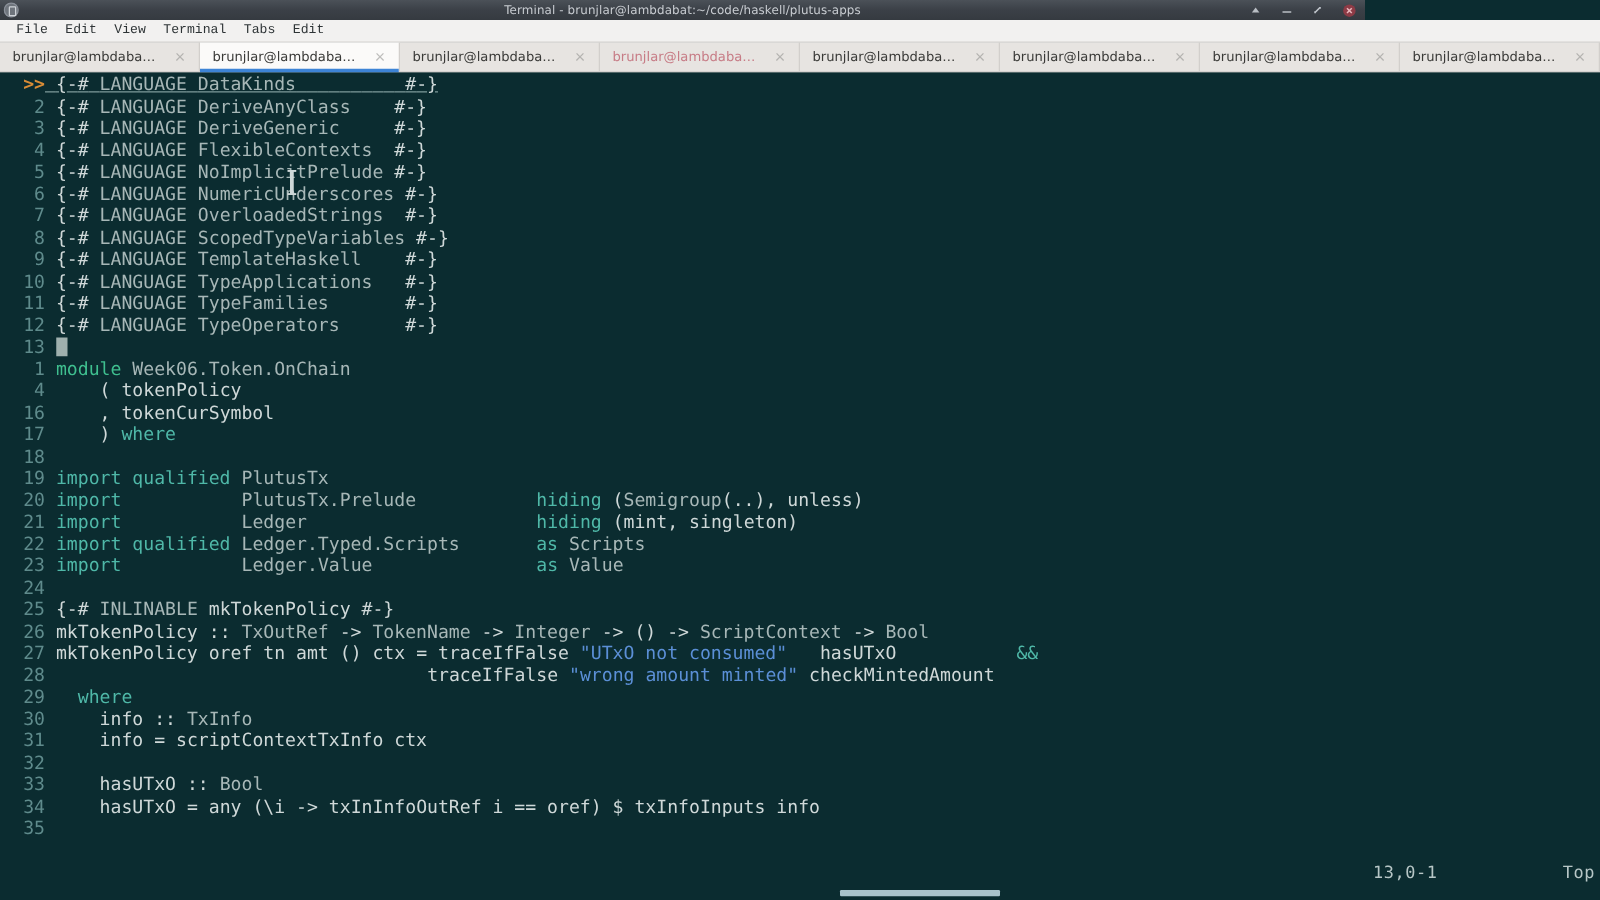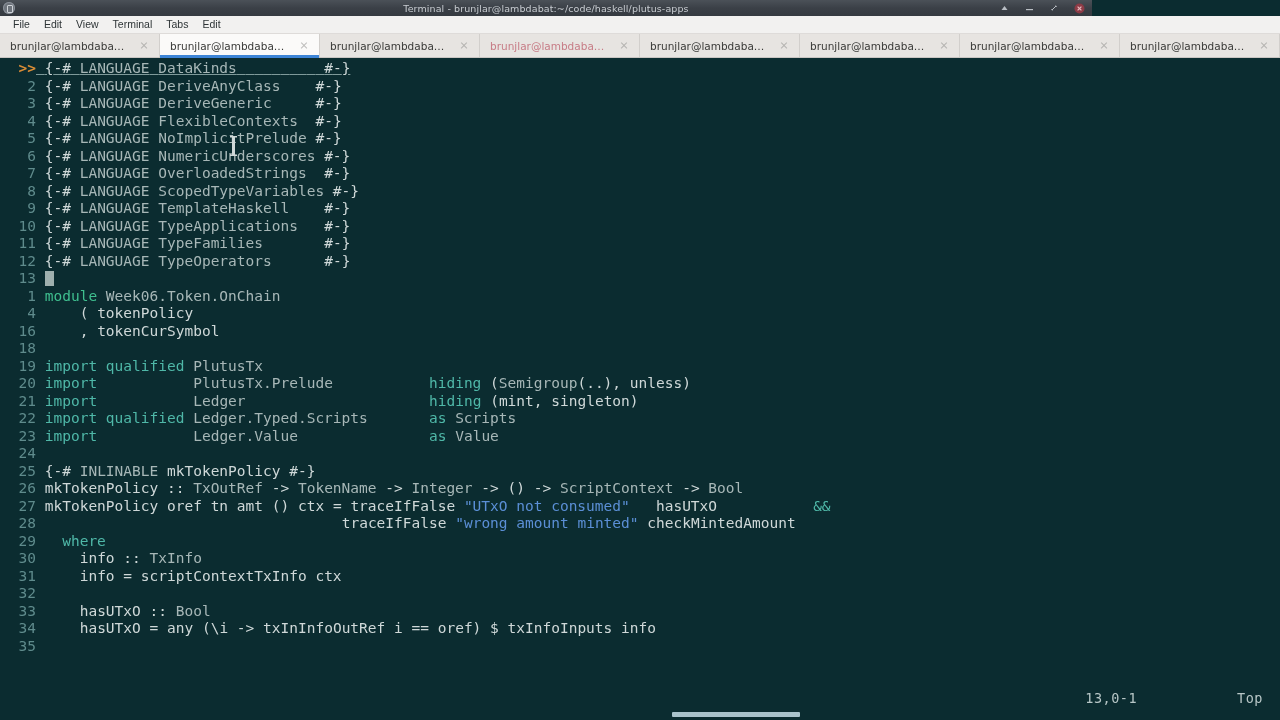--- a/index.html
+++ b/index.html
@@ -35,21 +35,21 @@
   .wincontrols{ margin-left:auto; display:flex; align-items:center; gap:14px; padding-right:7px; }
   .wc{ width:11px;height:11px; position:relative; }
   .wc svg{ display:block; }
 
   
   .menubar{
     height:18px; width:1280px;
     background:#f2f1f0;
     border-bottom:1px solid #dedbd9;
     display:flex; align-items:center; padding-left:6px;
-    font-family:Liberation Sans, sans-serif;
+    font-family:Liberation Mono, monospace;
   }
   .menuitem{
     font-size:10.5px; color:#2e3436; padding:0 7px; line-height:17px;
     white-space:nowrap;
   }
 
   
   .tabbar{
     height:24px; width:1280px;
     background:#e7e4e1;
@@ -124,21 +124,21 @@
     background:#9fb0ae;
     vertical-align:-3px;
   }
 
   
   .statusline{
     position:absolute; left:0; right:0; bottom:12px;
     height:20px; line-height:20px;
     font-size:13.5px; color:#b7c6c6;
     display:flex; justify-content:flex-end; align-items:center;
-    padding-right:17px;
+    padding-right:4px;
   }
   .st-pos{ margin-right:66px; letter-spacing:0.5px; }
   .st-where{ letter-spacing:0.5px;margin-left:34px; }
 
   
   .hscroll{
     position:absolute; left:0; right:0; bottom:0; height:12px;
     background:#0b2c30;
   }
   .hscroll-thumb{
@@ -237,20 +237,21 @@
       <div class="row"><span class="gutter">7</span><span class="code"> <span class="t-def">{</span><span class="t-def">-</span><span class="t-def">#</span><span class="t-def"> </span><span class="t-mod">LANGUAGE</span><span class="t-def"> </span><span class="t-mod">OverloadedStrings</span><span class="t-def"> </span><span class="t-def"> </span><span class="t-def">#</span><span class="t-def">-</span><span class="t-def">}</span></span></div>
       <div class="row"><span class="gutter">8</span><span class="code"> <span class="t-def">{</span><span class="t-def">-</span><span class="t-def">#</span><span class="t-def"> </span><span class="t-mod">LANGUAGE</span><span class="t-def"> </span><span class="t-mod">ScopedTypeVariables</span><span class="t-def"> </span><span class="t-def">#</span><span class="t-def">-</span><span class="t-def">}</span></span></div>
       <div class="row"><span class="gutter">9</span><span class="code"> <span class="t-def">{</span><span class="t-def">-</span><span class="t-def">#</span><span class="t-def"> </span><span class="t-mod">LANGUAGE</span><span class="t-def"> </span><span class="t-mod">TemplateHaskell</span><span class="t-def"> </span><span class="t-def"> </span><span class="t-def"> </span><span class="t-def"> </span><span class="t-def">#</span><span class="t-def">-</span><span class="t-def">}</span></span></div>
       <div class="row"><span class="gutter">10</span><span class="code"> <span class="t-def">{</span><span class="t-def">-</span><span class="t-def">#</span><span class="t-def"> </span><span class="t-mod">LANGUAGE</span><span class="t-def"> </span><span class="t-mod">TypeApplications</span><span class="t-def"> </span><span class="t-def"> </span><span class="t-def"> </span><span class="t-def">#</span><span class="t-def">-</span><span class="t-def">}</span></span></div>
       <div class="row"><span class="gutter">11</span><span class="code"> <span class="t-def">{</span><span class="t-def">-</span><span class="t-def">#</span><span class="t-def"> </span><span class="t-mod">LANGUAGE</span><span class="t-def"> </span><span class="t-mod">TypeFamilies</span><span class="t-def"> </span><span class="t-def"> </span><span class="t-def"> </span><span class="t-def"> </span><span class="t-def"> </span><span class="t-def"> </span><span class="t-def"> </span><span class="t-def">#</span><span class="t-def">-</span><span class="t-def">}</span></span></div>
       <div class="row"><span class="gutter">12</span><span class="code"> <span class="t-def">{</span><span class="t-def">-</span><span class="t-def">#</span><span class="t-def"> </span><span class="t-mod">LANGUAGE</span><span class="t-def"> </span><span class="t-mod">TypeOperators</span><span class="t-def"> </span><span class="t-def"> </span><span class="t-def"> </span><span class="t-def"> </span><span class="t-def"> </span><span class="t-def"> </span><span class="t-def">#</span><span class="t-def">-</span><span class="t-def">}</span></span></div>
       <div class="row"><span class="gutter">13</span><span class="code"> <span class="cursor-block"></span></span></div>
       <div class="row"><span class="gutter">1</span><span class="code"> <span class="t-kw2">module</span><span class="t-def"> </span><span class="t-mod">Week06.Token.OnChain</span></span></div>
       <div class="row"><span class="gutter">4</span><span class="code"> <span class="t-def"> </span><span class="t-def"> </span><span class="t-def"> </span><span class="t-def"> </span><span class="t-def">(</span><span class="t-def"> </span><span class="t-def">tokenPolicy</span></span></div>
       <div class="row"><span class="gutter">16</span><span class="code"> <span class="t-def"> </span><span class="t-def"> </span><span class="t-def"> </span><span class="t-def"> </span><span class="t-def">,</span><span class="t-def"> </span><span class="t-def">tokenCurSymbol</span></span></div>
+      <div class="row"><span class="gutter">17</span><span class="code"> <span class="t-def"> </span><span class="t-def"> </span><span class="t-def"> </span><span class="t-def"> </span><span class="t-def">)</span><span class="t-def"> </span><span class="t-kw">where</span></span></div>
       <div class="row"><span class="gutter">18</span><span class="code"> </span></div>
       <div class="row"><span class="gutter">19</span><span class="code"> <span class="t-kw">import</span><span class="t-def"> </span><span class="t-kw">qualified</span><span class="t-def"> </span><span class="t-mod">PlutusTx</span></span></div>
       <div class="row"><span class="gutter">20</span><span class="code"> <span class="t-kw">import</span><span class="t-def"> </span><span class="t-def"> </span><span class="t-def"> </span><span class="t-def"> </span><span class="t-def"> </span><span class="t-def"> </span><span class="t-def"> </span><span class="t-def"> </span><span class="t-def"> </span><span class="t-def"> </span><span class="t-def"> </span><span class="t-mod">PlutusTx.Prelude</span><span class="t-def"> </span><span class="t-def"> </span><span class="t-def"> </span><span class="t-def"> </span><span class="t-def"> </span><span class="t-def"> </span><span class="t-def"> </span><span class="t-def"> </span><span class="t-def"> </span><span class="t-def"> </span><span class="t-def"> </span><span class="t-kw">hiding</span><span class="t-def"> </span><span class="t-def">(</span><span class="t-mod">Semigroup</span><span class="t-def">(</span><span class="t-def">.</span><span class="t-def">.</span><span class="t-def">)</span><span class="t-def">,</span><span class="t-def"> </span><span class="t-def">unless</span><span class="t-def">)</span></span></div>
       <div class="row"><span class="gutter">21</span><span class="code"> <span class="t-kw">import</span><span class="t-def"> </span><span class="t-def"> </span><span class="t-def"> </span><span class="t-def"> </span><span class="t-def"> </span><span class="t-def"> </span><span class="t-def"> </span><span class="t-def"> </span><span class="t-def"> </span><span class="t-def"> </span><span class="t-def"> </span><span class="t-mod">Ledger</span><span class="t-def"> </span><span class="t-def"> </span><span class="t-def"> </span><span class="t-def"> </span><span class="t-def"> </span><span class="t-def"> </span><span class="t-def"> </span><span class="t-def"> </span><span class="t-def"> </span><span class="t-def"> </span><span class="t-def"> </span><span class="t-def"> </span><span class="t-def"> </span><span class="t-def"> </span><span class="t-def"> </span><span class="t-def"> </span><span class="t-def"> </span><span class="t-def"> </span><span class="t-def"> </span><span class="t-def"> </span><span class="t-def"> </span><span class="t-kw">hiding</span><span class="t-def"> </span><span class="t-def">(</span><span class="t-def">mint</span><span class="t-def">,</span><span class="t-def"> </span><span class="t-def">singleton</span><span class="t-def">)</span></span></div>
       <div class="row"><span class="gutter">22</span><span class="code"> <span class="t-kw">import</span><span class="t-def"> </span><span class="t-kw">qualified</span><span class="t-def"> </span><span class="t-mod">Ledger.Typed.Scripts</span><span class="t-def"> </span><span class="t-def"> </span><span class="t-def"> </span><span class="t-def"> </span><span class="t-def"> </span><span class="t-def"> </span><span class="t-def"> </span><span class="t-kw">as</span><span class="t-def"> </span><span class="t-mod">Scripts</span></span></div>
       <div class="row"><span class="gutter">23</span><span class="code"> <span class="t-kw">import</span><span class="t-def"> </span><span class="t-def"> </span><span class="t-def"> </span><span class="t-def"> </span><span class="t-def"> </span><span class="t-def"> </span><span class="t-def"> </span><span class="t-def"> </span><span class="t-def"> </span><span class="t-def"> </span><span class="t-def"> </span><span class="t-mod">Ledger.Value</span><span class="t-def"> </span><span class="t-def"> </span><span class="t-def"> </span><span class="t-def"> </span><span class="t-def"> </span><span class="t-def"> </span><span class="t-def"> </span><span class="t-def"> </span><span class="t-def"> </span><span class="t-def"> </span><span class="t-def"> </span><span class="t-def"> </span><span class="t-def"> </span><span class="t-def"> </span><span class="t-def"> </span><span class="t-kw">as</span><span class="t-def"> </span><span class="t-mod">Value</span></span></div>
       <div class="row"><span class="gutter">24</span><span class="code"> </span></div>
       <div class="row"><span class="gutter">25</span><span class="code"> <span class="t-def">{</span><span class="t-def">-</span><span class="t-def">#</span><span class="t-def"> </span><span class="t-mod">INLINABLE</span><span class="t-def"> </span><span class="t-def">mkTokenPolicy</span><span class="t-def"> </span><span class="t-def">#</span><span class="t-def">-</span><span class="t-def">}</span></span></div>
       <div class="row"><span class="gutter">26</span><span class="code"> <span class="t-def">mkTokenPolicy</span><span class="t-def"> </span><span class="t-def">:</span><span class="t-def">:</span><span class="t-def"> </span><span class="t-mod">TxOutRef</span><span class="t-def"> </span><span class="t-def">-</span><span class="t-def">&gt;</span><span class="t-def"> </span><span class="t-mod">TokenName</span><span class="t-def"> </span><span class="t-def">-</span><span class="t-def">&gt;</span><span class="t-def"> </span><span class="t-mod">Integer</span><span class="t-def"> </span><span class="t-def">-</span><span class="t-def">&gt;</span><span class="t-def"> </span><span class="t-def">(</span><span class="t-def">)</span><span class="t-def"> </span><span class="t-def">-</span><span class="t-def">&gt;</span><span class="t-def"> </span><span class="t-mod">ScriptContext</span><span class="t-def"> </span><span class="t-def">-</span><span class="t-def">&gt;</span><span class="t-def"> </span><span class="t-mod">Bool</span></span></div>
       <div class="row"><span class="gutter">27</span><span class="code"> <span class="t-def">mkTokenPolicy</span><span class="t-def"> </span><span class="t-def">oref</span><span class="t-def"> </span><span class="t-def">tn</span><span class="t-def"> </span><span class="t-def">amt</span><span class="t-def"> </span><span class="t-def">(</span><span class="t-def">)</span><span class="t-def"> </span><span class="t-def">ctx</span><span class="t-def"> </span><span class="t-def">=</span><span class="t-def"> </span><span class="t-def">traceIfFalse</span><span class="t-def"> </span><span class="t-str">"UTxO not consumed"</span><span class="t-def"> </span><span class="t-def"> </span><span class="t-def"> </span><span class="t-def">hasUTxO</span><span class="t-def"> </span><span class="t-def"> </span><span class="t-def"> </span><span class="t-def"> </span><span class="t-def"> </span><span class="t-def"> </span><span class="t-def"> </span><span class="t-def"> </span><span class="t-def"> </span><span class="t-def"> </span><span class="t-def"> </span><span class="t-op">&amp;&amp;</span></span></div>

